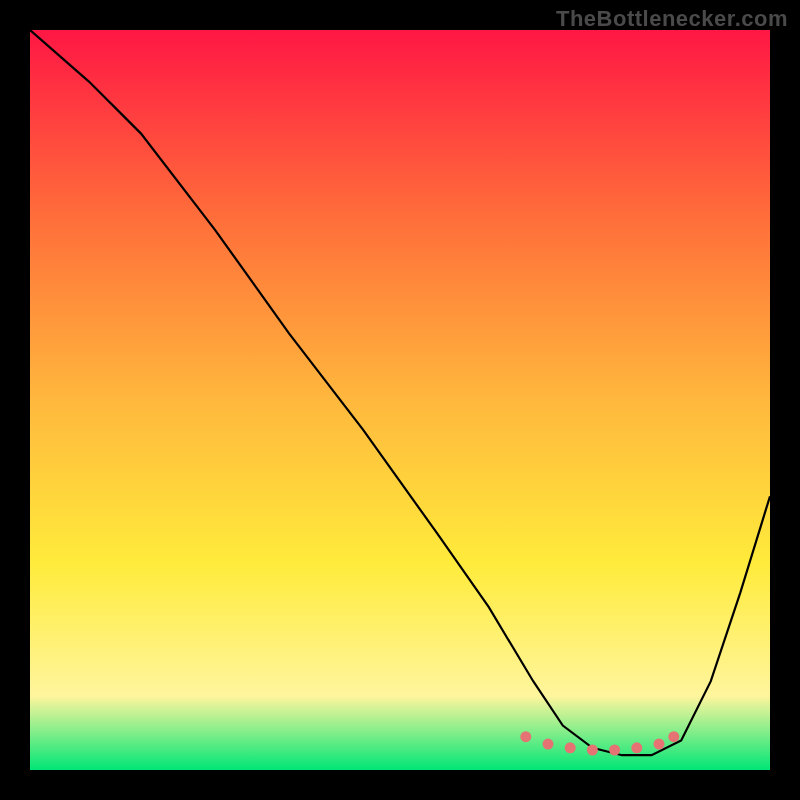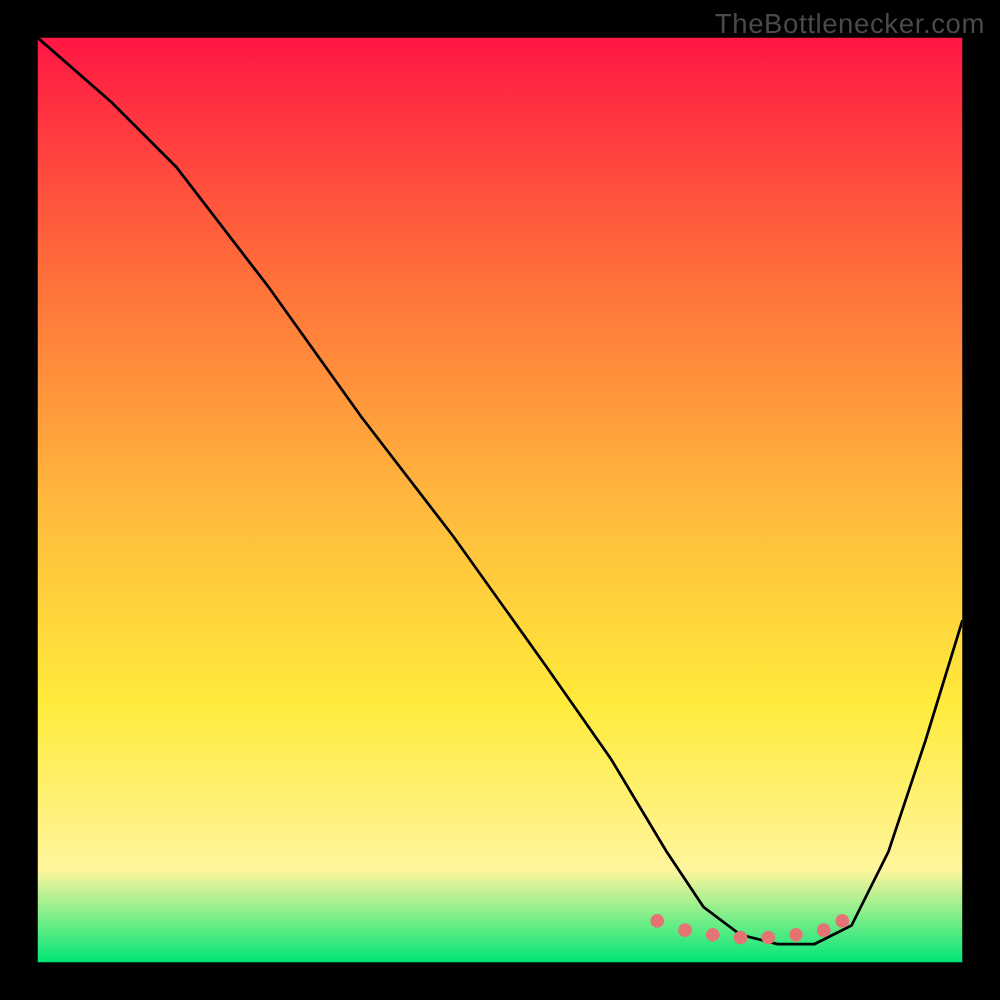--- a/index.html
+++ b/index.html
@@ -1,17 +1,17 @@
 <!DOCTYPE html>
 <html><head>
 <meta charset="utf-8">
 <style>
 * { margin: 0; padding: 0; box-sizing: border-box; }
 body { width: 800px; height: 800px; background: #000; position: relative; font-family: Arial, sans-serif; }
-.watermark { position: absolute; top: 6px; right: 12px; color: #4a4a4a; font-size: 22px; font-weight: 400; z-index: 10; letter-spacing: 0.5px; }
+.watermark { position: absolute; top: 6px; right: 12px; color: #4a4a4a; font-size: 22px; font-weight: 700; z-index: 10; letter-spacing: 0.5px; }
 .chart-container { position: absolute; top: 30px; left: 30px; width: 740px; height: 740px; }
 .gradient-bg { width: 100%; height: 100%; position: absolute; }
 .curve-svg { position: absolute; top: 0; left: 0; width: 100%; height: 100%; }
 </style>
 </head>
 <body>
 
 <div class="watermark">TheBottleneсker.com</div>
 
 <div class="chart-container">

